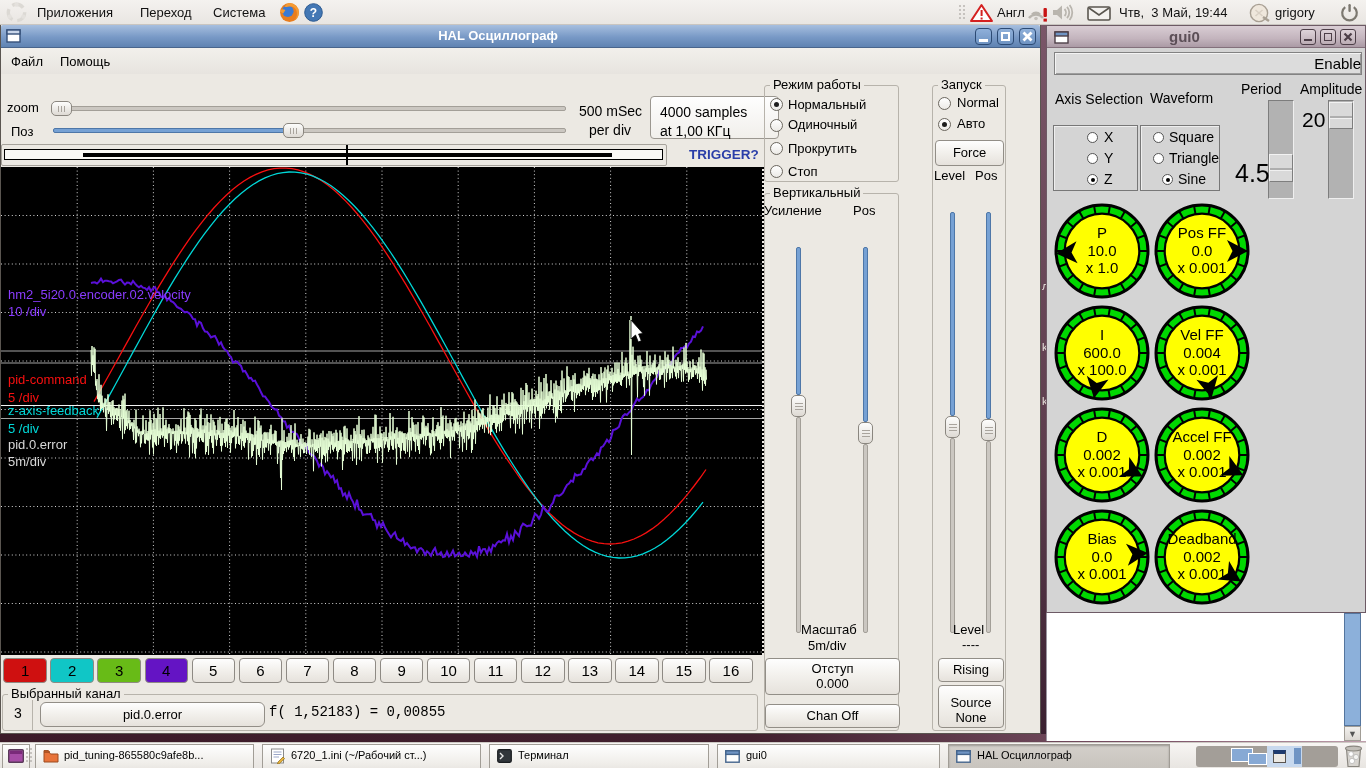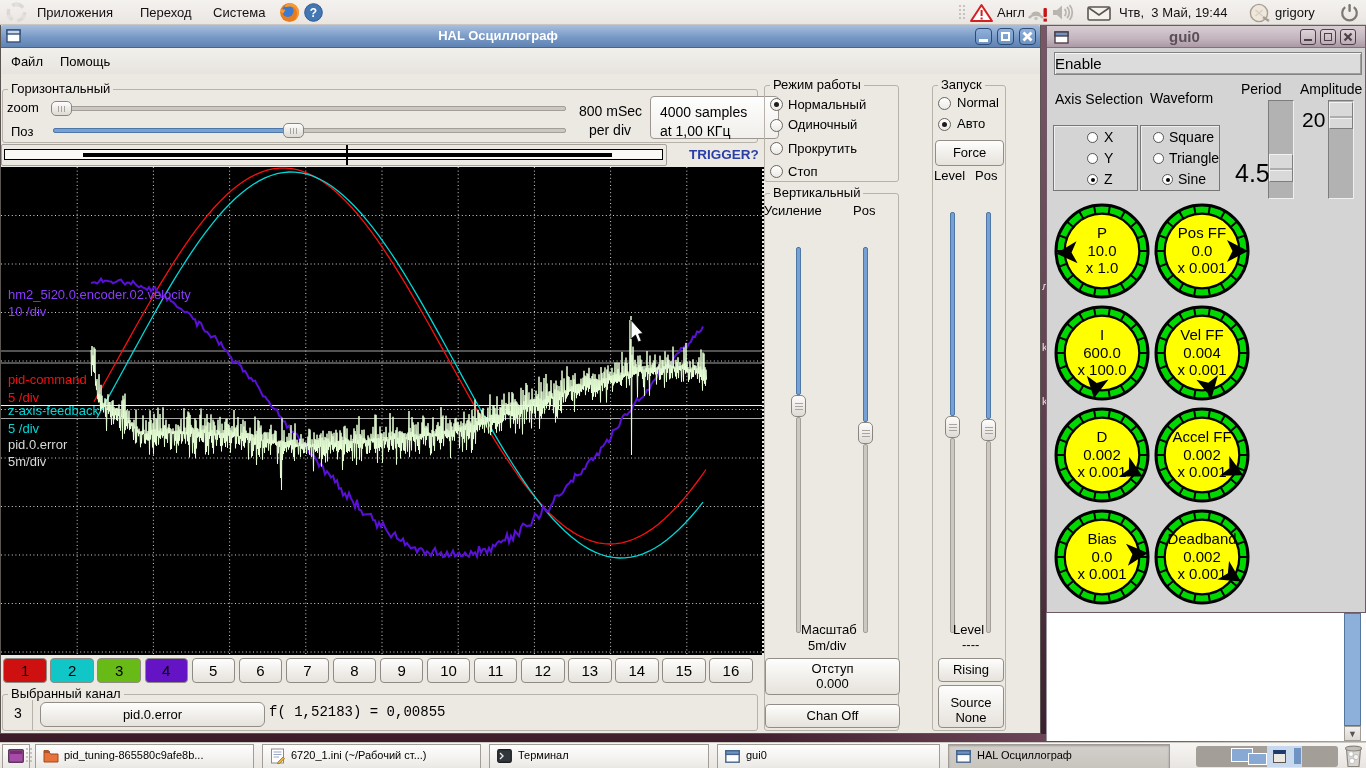--- a/index.html
+++ b/index.html
@@ -74,21 +74,21 @@
 #gwin { position:absolute; left:1046px; top:25px; width:320px; height:588px;
   background:#d4d4d4; border:1px solid #6d5a65; }
 #gtitle { position:absolute; left:0; top:0; width:318px; height:22px;
   background:linear-gradient(#d9cdd4,#c3b4bd 60%,#ab9aa5);
   border-bottom:1px solid #83707b; }
 #gtitle .t { position:absolute; left:122px; top:2px; font-size:15px; font-weight:bold; color:#5c4f57; }
 .gwb { position:absolute; top:3px; width:16px; height:16px; border:1px solid #4d3f48;
   border-radius:3px; background:linear-gradient(#ded3d9,#bcadb5); }
 .tkbtn { position:absolute; background:#dcdcdc; border:1px solid #828282;
   box-shadow:inset 1px 1px 0 #f4f4f4, inset -1px -1px 0 #9d9d9d;
-  font-size:15px; color:#000; text-align:left; }
+  font-size:15px; color:#000; text-align:right; }
 .tkbox { position:absolute; border:1px solid #777; box-shadow:1px 1px 0 #eee inset; }
 .trad { position:absolute; width:11px; height:11px; border-radius:50%;
   border:1px solid #555; background:#fff; }
 .trad.sel::after { content:""; position:absolute; left:2.5px; top:2.5px; width:4px;
   height:4px; border-radius:50%; background:#000; }
 .gtxt { position:absolute; font-size:14px; color:#000; white-space:nowrap; }
 .trough { position:absolute; width:26px; background:#b2b2b2;
   border-top:1px solid #7d7d7d; border-left:1px solid #7d7d7d;
   border-bottom:1px solid #efefef; border-right:1px solid #efefef; }
 .thandle { position:absolute; width:24px; background:#d9d9d9;
@@ -197,35 +197,32 @@
           <div style="position:absolute;left:3px;top:3px;width:9px;height:9px;border:2.4px solid #fff"></div>
         </div>
 <div class="wbtn" style="left:1018px"><svg width="15" height="15" viewBox="0 0 15 15">
             <path d="M3.5 3.5 L11.5 11.5 M11.5 3.5 L3.5 11.5" stroke="#fff" stroke-width="2.8"></path>
           </svg></div>
 </div>
 <div id="smenu">
         <span class="abs" style="left:10px;top:6px">Файл</span>
         <span class="abs" style="left:59px;top:6px">Помощь</span>
       </div>
-<div class="gbox" style="left:1px;top:64px;width:756px;height:54px">
-        <span class="glab">Горизонтальный</span>
-      </div>
 <span class="txt" style="left:6px;top:75px">zoom</span>
 <div class="htg" style="left:52px;top:81px;width:513px"></div>
 <div class="hh" style="left:50px;top:76px">
         <div class="grip" style="left:6px;top:4px;width:8px;height:6px"></div>
       </div>
 <span class="txt" style="left:10px;top:99px">Поз</span>
 <div class="htb" style="left:52px;top:103px;width:232px"></div>
 <div class="htg" style="left:284px;top:103px;width:281px"></div>
 <div class="hh" style="left:282px;top:98px">
         <div class="grip" style="left:6px;top:4px;width:8px;height:6px"></div>
       </div>
-<span class="txt" style="left:578px;top:78px;font-size:14px">800 mSec</span>
+<span class="txt" style="left:578px;top:78px;font-size:14px">500 mSec</span>
 <span class="txt" style="left:588px;top:97px;font-size:14px">per div</span>
 <div class="abs" style="left:649px;top:71px;width:129px;height:43px;background:linear-gradient(#fefefe,#f1efeb);border:1px solid #9b9790;border-radius:4px">
         <span class="txt" style="left:9px;top:7px;font-size:14px">4000 samples</span>
         <span class="txt" style="left:9px;top:26px;font-size:14px">at 1,00 КГц</span>
       </div>
 <div class="abs" style="left:0;top:119px;width:666px;height:22px;background:#ece9e3;border:1px solid #a6a29b;border-radius:2px"></div>
 <div class="abs" style="left:3px;top:124px;width:659px;height:11px;background:#faf9f6;border:1px solid #000"></div>
 <div class="abs" style="left:82px;top:128px;width:529px;height:4px;background:#000"></div>
 <div class="abs" style="left:345px;top:120px;width:1.5px;height:20px;background:#000"></div>
 <span class="txt" style="left:688px;top:122px;font-weight:bold;font-size:13.5px;color:#2a3ea8">TRIGGER?</span>

